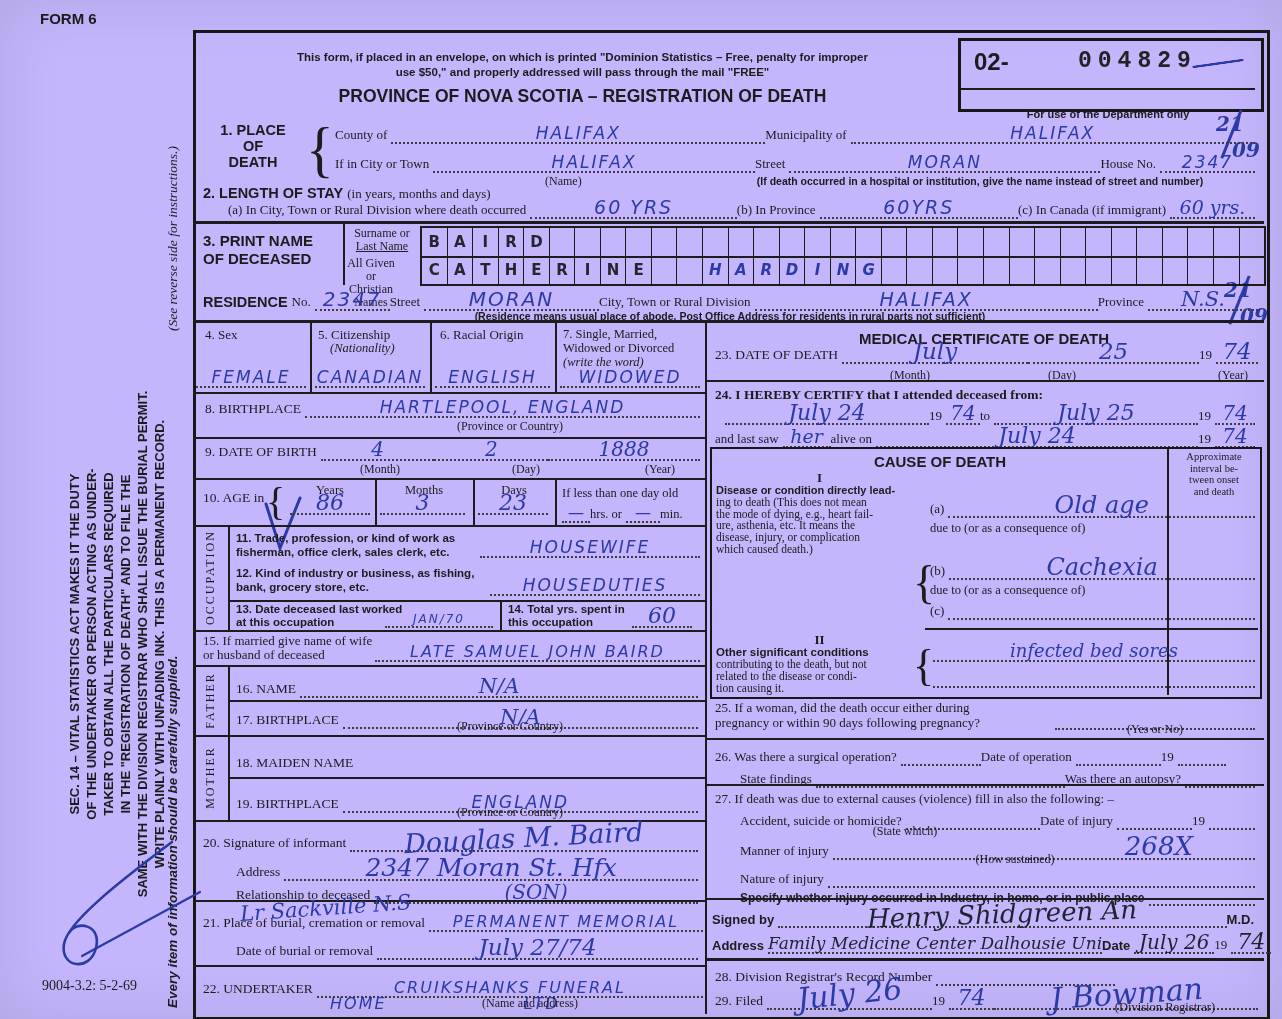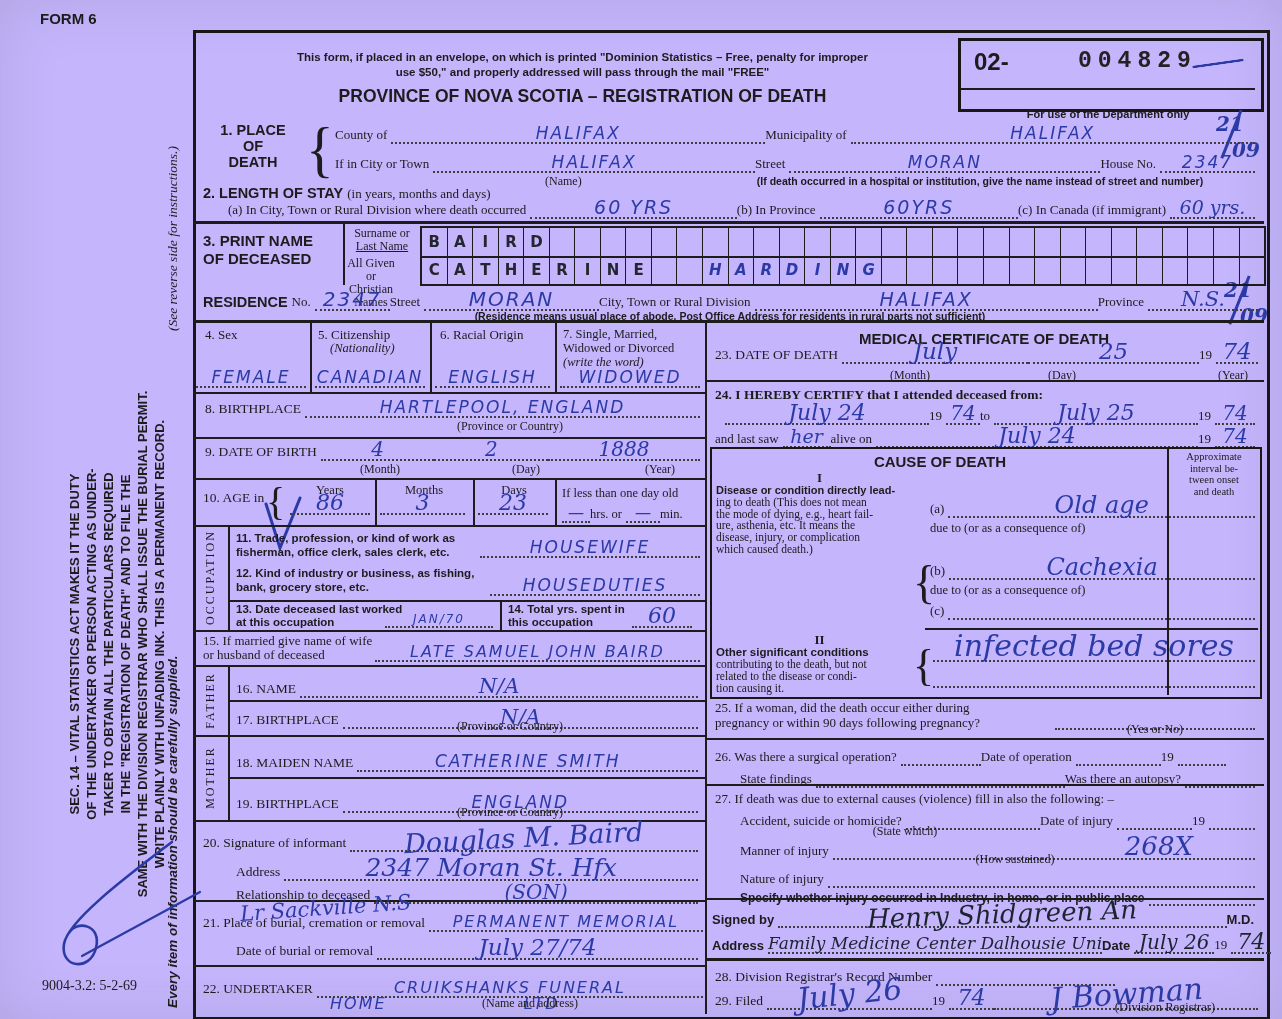--- a/index.html
+++ b/index.html
@@ -364,21 +364,20 @@
   </div>
   <div class="sub ctr" style="left:380px;top:719px;width:260px">(Province or Country)</div>
   <div class="hline" style="left:193px;top:735px;width:512px"></div>
 
   <div class="vline" style="left:228px;top:735px;height:85px"></div>
   <div class="vstrip" style="left:193px;top:735px;width:35px;height:85px">
       <span>MOTHER</span>
     </div>
   <div class="row" style="left:236px;top:752px;width:462px">
     <span class="lbl" style="font-size:13.5px">18. MAIDEN NAME</span>
-    <span class="fill"><span class="hw">CATHERINE SMITH</span></span>
   </div>
   <div class="hline" style="left:228px;top:777px;width:477px;height:1.5px"></div>
   <div class="row" style="left:236px;top:793px;width:462px">
     <span class="lbl" style="font-size:13.5px">19. BIRTHPLACE</span>
     <span class="fill"><span class="hw">ENGLAND</span></span>
   </div>
   <div class="sub ctr" style="left:380px;top:805px;width:260px">(Province or Country)</div>
   <div class="hline" style="left:193px;top:820px;width:512px"></div>
 
   <div class="row" style="left:203px;top:832px;width:495px">
@@ -482,21 +481,21 @@
   <div class="hline" style="left:925px;top:628px;width:333px;height:1.5px"></div>
   <div class="abs serif b ctr" style="left:712px;top:632px;width:215px;font-size:13px">II</div>
   <div class="abs" style="left:716px;top:646px;font-size:11.5px;line-height:12px">
     <div class="sans b">Other significant conditions</div>
     <div class="serif">contributing to the death, but not</div>
     <div class="serif">related to the disease or condi-</div>
     <div class="serif">tion causing it.</div>
   </div>
   <div class="brace" style="left:913px;top:640px;font-size:44px">{</div>
   <div class="row" style="left:933px;top:642px;width:322px">
-    <span class="fill"><span class="script" style="font-size:30px">infected bed sores</span></span>
+    <span class="fill"><span class="script" style="font-size:18px">infected bed sores</span></span>
   </div>
   <div class="row" style="left:933px;top:668px;width:322px">
       <span class="fill"></span>
     </div>
 
   <div class="abs serif" style="left:715px;top:700px;font-size:13px;line-height:15px">
     <div>25. If a woman, did the death occur either during</div>
     <div>pregnancy or within 90 days following pregnancy?</div>
   </div>
   <div class="row" style="left:1055px;top:710px;width:200px">

